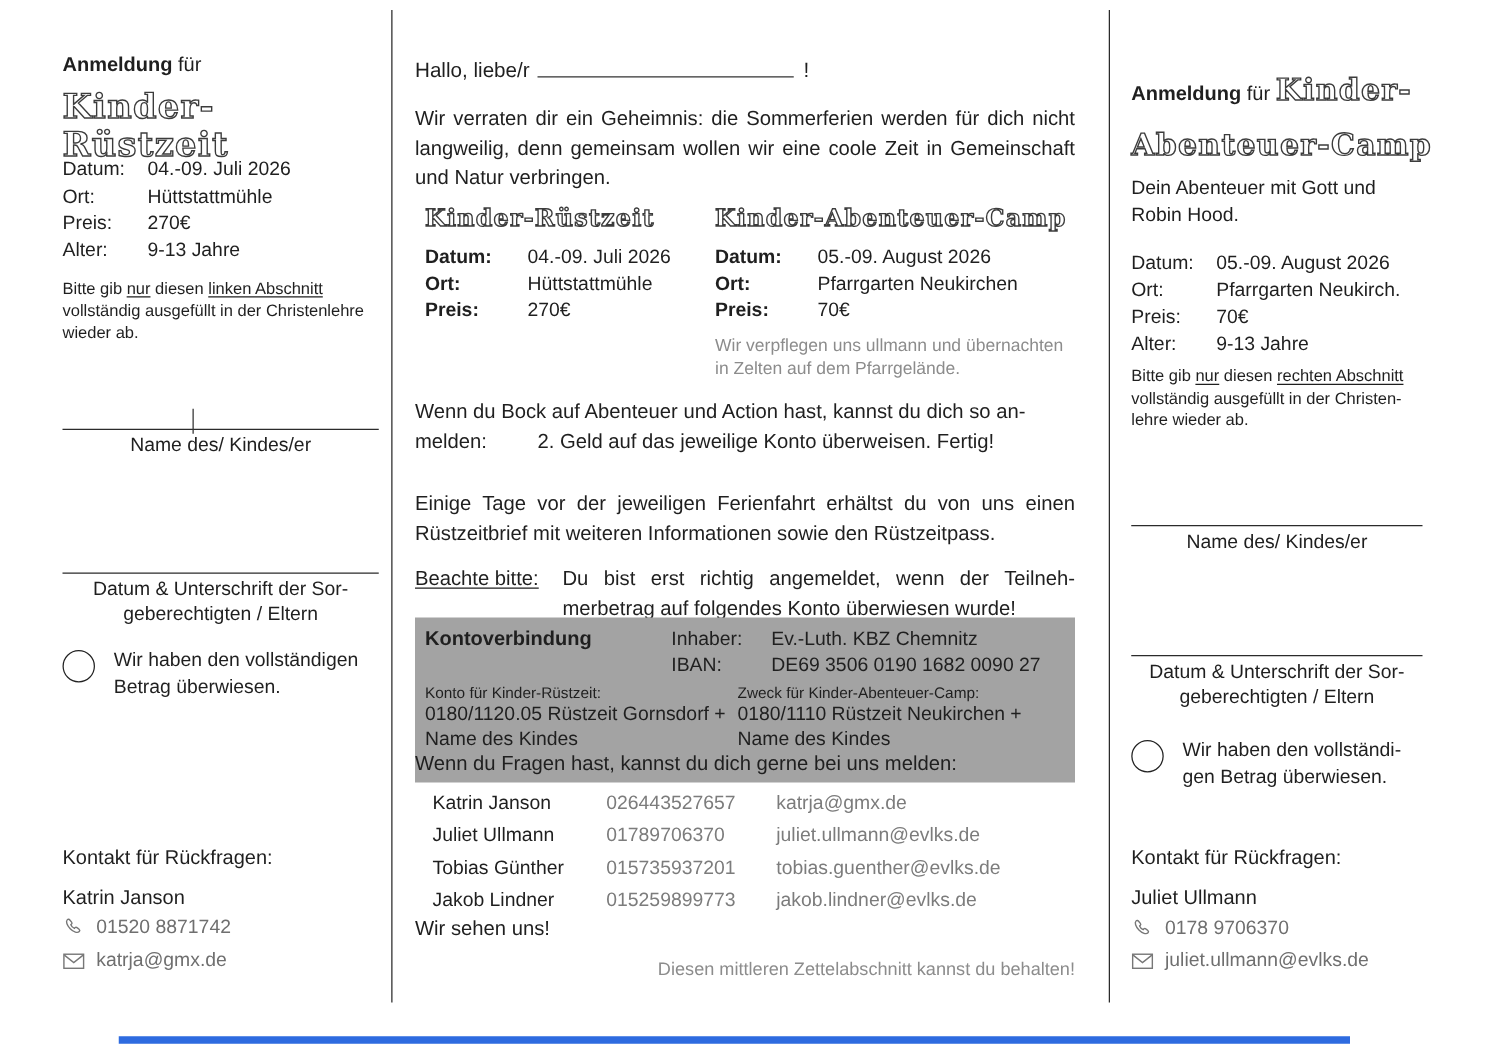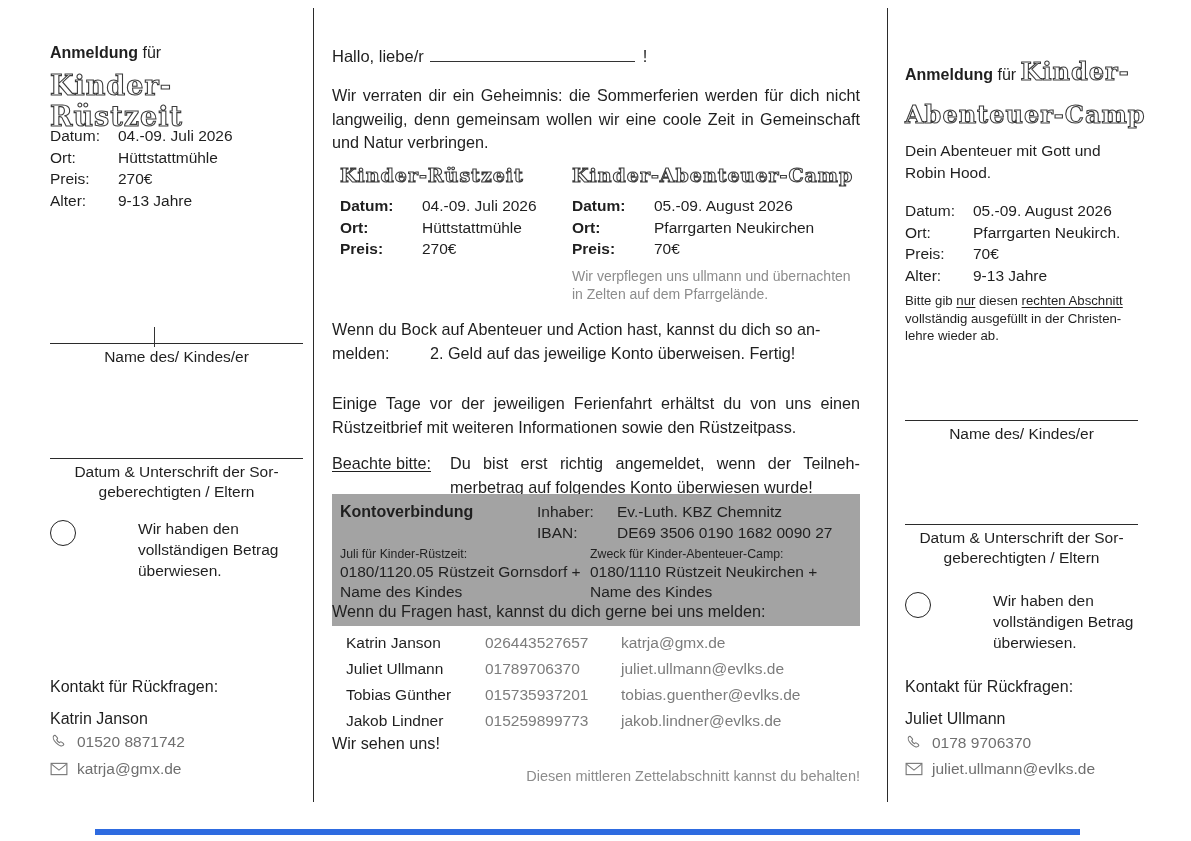--- a/index.html
+++ b/index.html
@@ -30,21 +30,21 @@
 
   .smallnote{font-size:13.2px;line-height:17.5px;}
   .ul{text-decoration:underline;text-underline-offset:2px;}
 
   .fieldline{border-top:1.3px solid #2b2b2b;position:relative;}
   .fieldline .caption{display:block;text-align:center;font-size:15.5px;padding-top:3px;line-height:20px;}
   .caret{position:absolute;left:41%;top:-17px;width:1px;height:20px;background:#333;}
 
   .checkrow{display:flex;gap:15px;align-items:flex-start;}
   .circle{width:24px;height:24px;border:1.7px solid #222;border-radius:50%;flex:0 0 auto;margin-top:2px;background:#fff;}
-  .checkrow .txt{font-size:15.5px;line-height:21px;max-width:196px;margin-left:47px;}
+  .checkrow .txt{font-size:15.5px;line-height:21px;max-width:196px;}
 
   .contact-h{font-size:16px;}
   .contact-name{font-size:16px;}
   .iconrow{display:flex;align-items:center;gap:9px;color:#6f6f6f;font-size:15.5px;}
   .iconrow svg{flex:0 0 auto;}
 
   .salutation{font-size:16.5px;}
   .blank{display:inline-block;width:205px;border-bottom:1.4px solid #333;height:1em;margin:0 8px 0 6px;vertical-align:baseline;}
 
   .para{font-size:16.2px;line-height:23.5px;text-align:justify;}
@@ -97,20 +97,23 @@
     <span class="lbl">Datum:</span>
       <span>04.-09. Juli 2026</span>
     <span class="lbl">Ort:</span>
       <span>Hüttstattmühle</span>
     <span class="lbl">Preis:</span>
       <span>270€</span>
     <span class="lbl">Alter:</span>
       <span>9-13 Jahre</span>
   </div>
 
+  <div class="blk smallnote" style="top:178px">
+    <span>Bitte gib </span><span class="ul">nur</span><span> diesen </span><span class="ul">linken Abschnitt</span><span> vollständig ausgefüllt in der Christen­lehre wieder ab.</span>
+  </div>
 
   <div class="blk fieldline" style="top:299px">
     <span class="caret"></span>
     <span class="caption">Name des/ Kindes/er</span>
   </div>
 
   <div class="blk fieldline" style="top:390px">
     <span class="caption">Datum &amp; Unterschrift der Sor­geberechtigten / Eltern</span>
   </div>
 
@@ -193,21 +196,21 @@
     <div class="bank-grid">
       <span class="bank-head">Kontoverbindung</span>
       <span>Inhaber:</span>
       <span>Ev.-Luth. KBZ Chemnitz</span>
       <span></span>
       <span>IBAN:</span>
       <span>DE69 3506 0190 1682 0090 27</span>
     </div>
     <div class="purposes">
       <div class="purpose1">
-        <div class="purpose-lbl">Juli für Kinder-Rüstzeit:</div>
+        <div class="purpose-lbl">Konto für Kinder-Rüstzeit:</div>
         <div class="purpose-txt">0180/1120.05 Rüstzeit Gorns­dorf + Name des Kindes</div>
       </div>
       <div class="purpose2">
         <div class="purpose-lbl">Zweck für Kinder-Abenteuer-Camp:</div>
         <div class="purpose-txt">0180/1110 Rüstzeit Neukirchen + Name des Kindes</div>
       </div>
     </div>
   </div>
 
   <div class="blk" style="top:558px;font-size:16.2px">Wenn du Fragen hast, kannst du dich gerne bei uns melden:</div>

